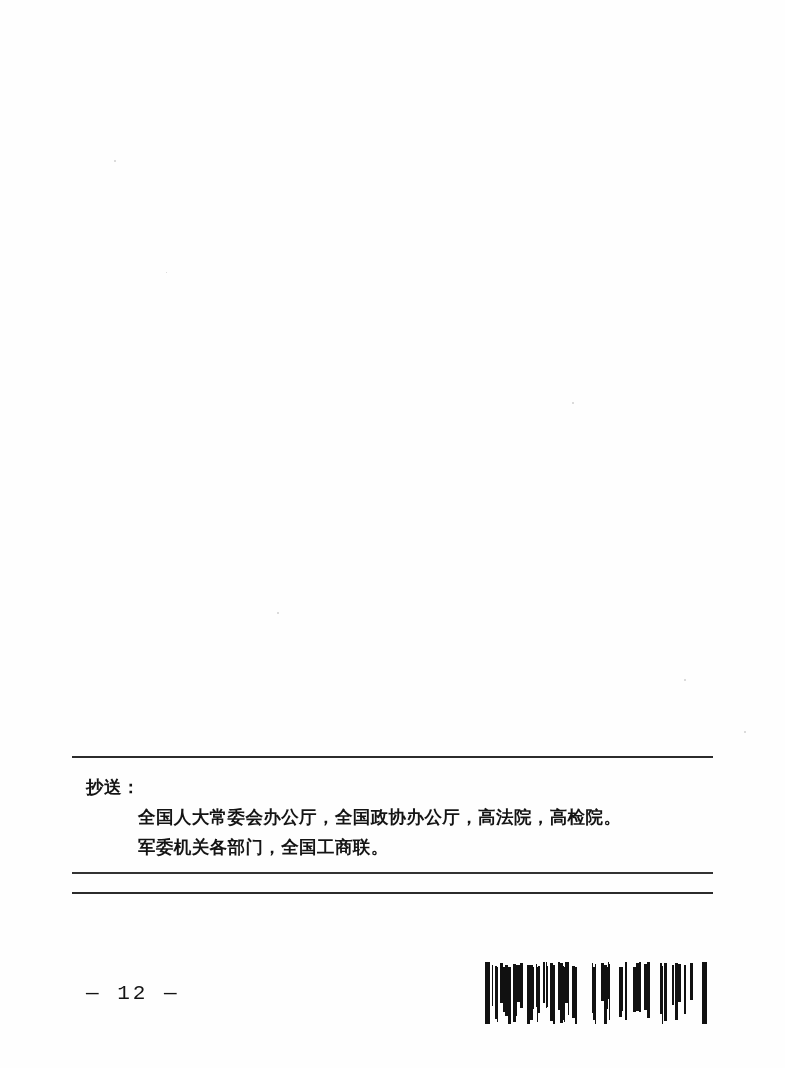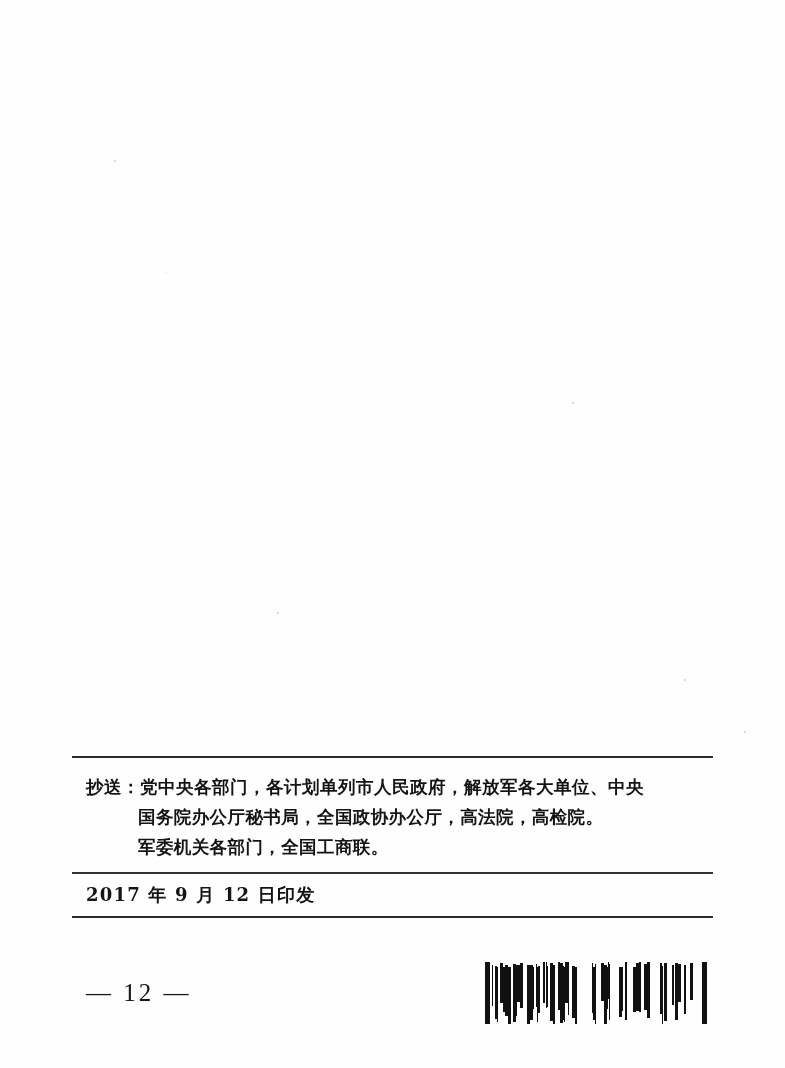--- a/index.html
+++ b/index.html
@@ -83,25 +83,25 @@
   .page-bottom {
     position: absolute;
     left: 72px;
     right: 72px;
     top: 962px;
     display: flex;
     align-items: center;
     justify-content: space-between;
   }
   .page-number {
-    font-size: 25px;
+    font-size: 21px;
     letter-spacing: 3px;
     font-weight: 400;
     padding-left: 14px;
-    font-family: Liberation Serif, serif;
+    font-family: Liberation Mono, monospace;
   }
   .barcode {
     width: 228px;
     height: 62px;
     display: flex;
     align-items: stretch;
     overflow: hidden;
   }
   .barcode span {
     display: block;
@@ -123,30 +123,28 @@
   <div class="speckle" style="left:744px;top:731px;width:2px;height:2px;"></div>
   <div class="speckle" style="left:166px;top:272px;width:1px;height:1px;"></div>
 
   <div class="footer-block">
 
     <div class="rule"></div>
 
     <div class="cc-area">
       <div class="cc-row">
         <div class="cc-label">抄送：</div>
-        <div class="cc-body">党中央各部门，各计划单列市人民政府，解放军各大单位、中央</div>
       </div>
-      <div class="cc-line">国务院办公厅秘书局，全国政协办公厅，高法院，高检院。</div>
+      <div class="cc-line">全国人大常委会办公厅，全国政协办公厅，高法院，高检院。</div>
       <div class="cc-line">军委机关各部门，全国工商联。</div>
     </div>
 
     <div class="rule thin"></div>
 
     <div class="issuer-row">
-      <div class="issuer-date">2017 年 9 月 12 日印发</div>
     </div>
 
     <div class="rule"></div>
   </div>
 
   <div class="page-bottom">
     <div class="page-number">— 12 —</div>
     <div class="barcode" id="barcode">
         <span style="width: 5px;"></span>
         <span class="gap" style="width: 2px;"></span>

